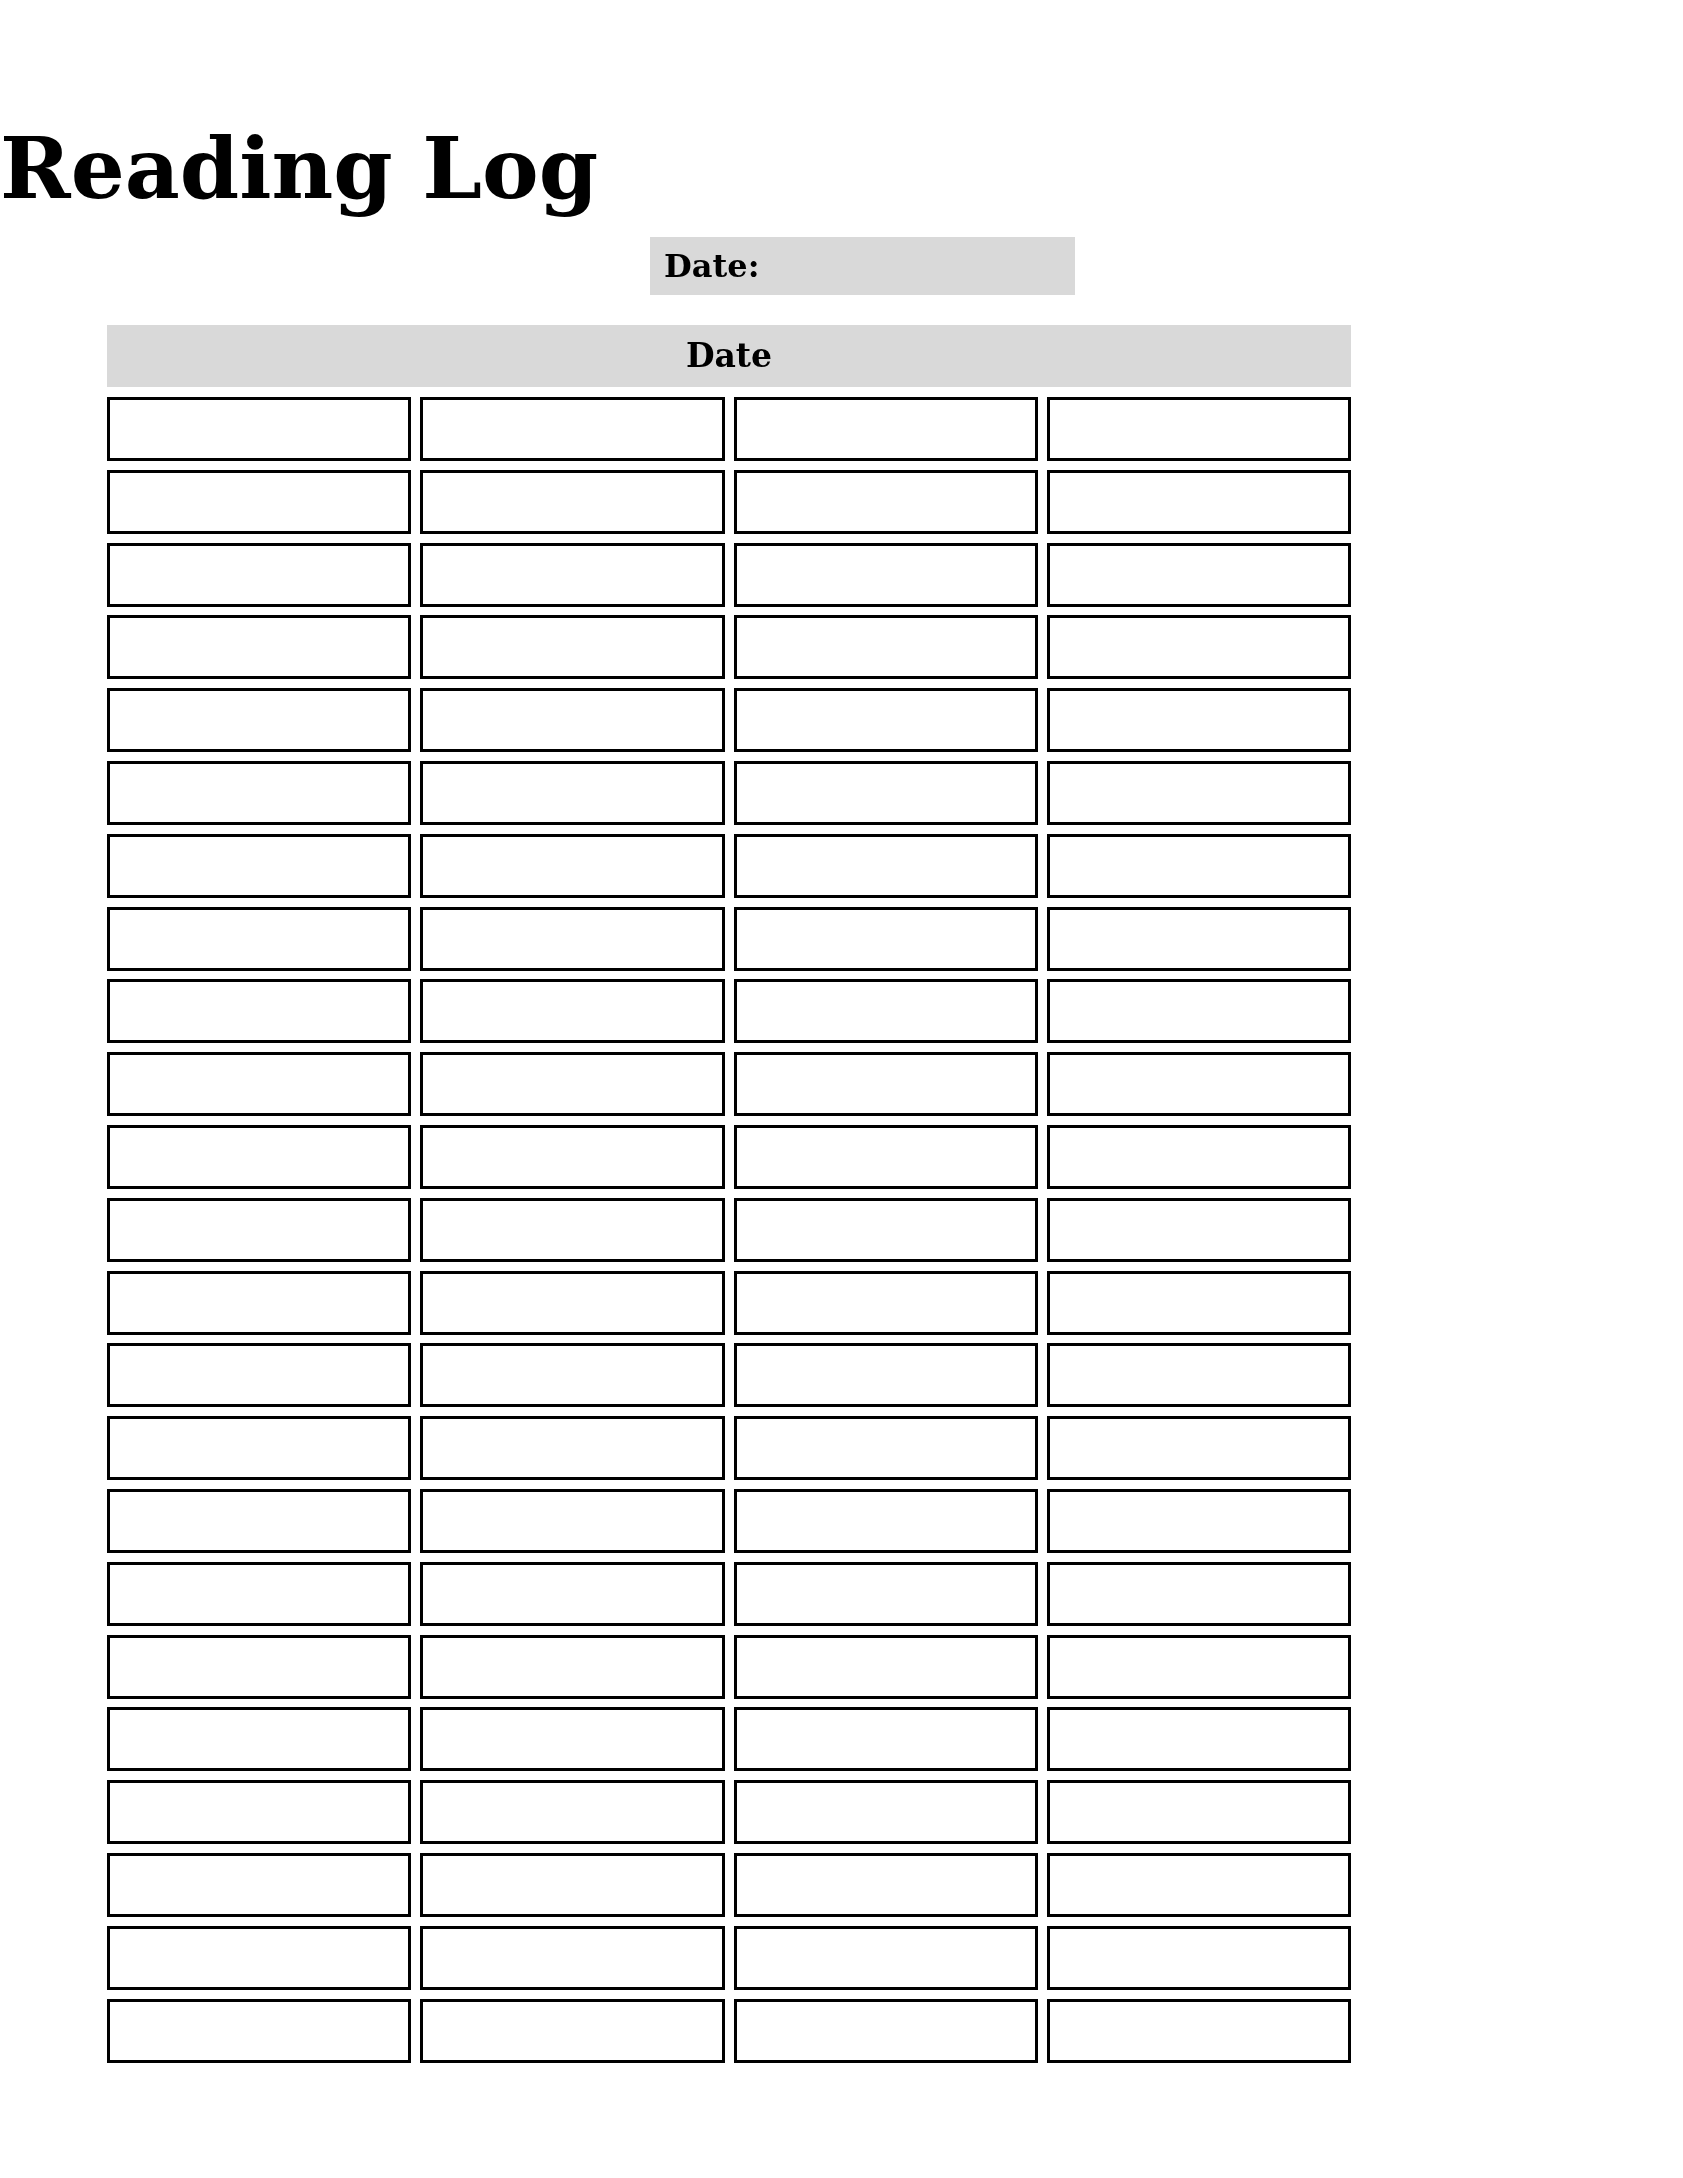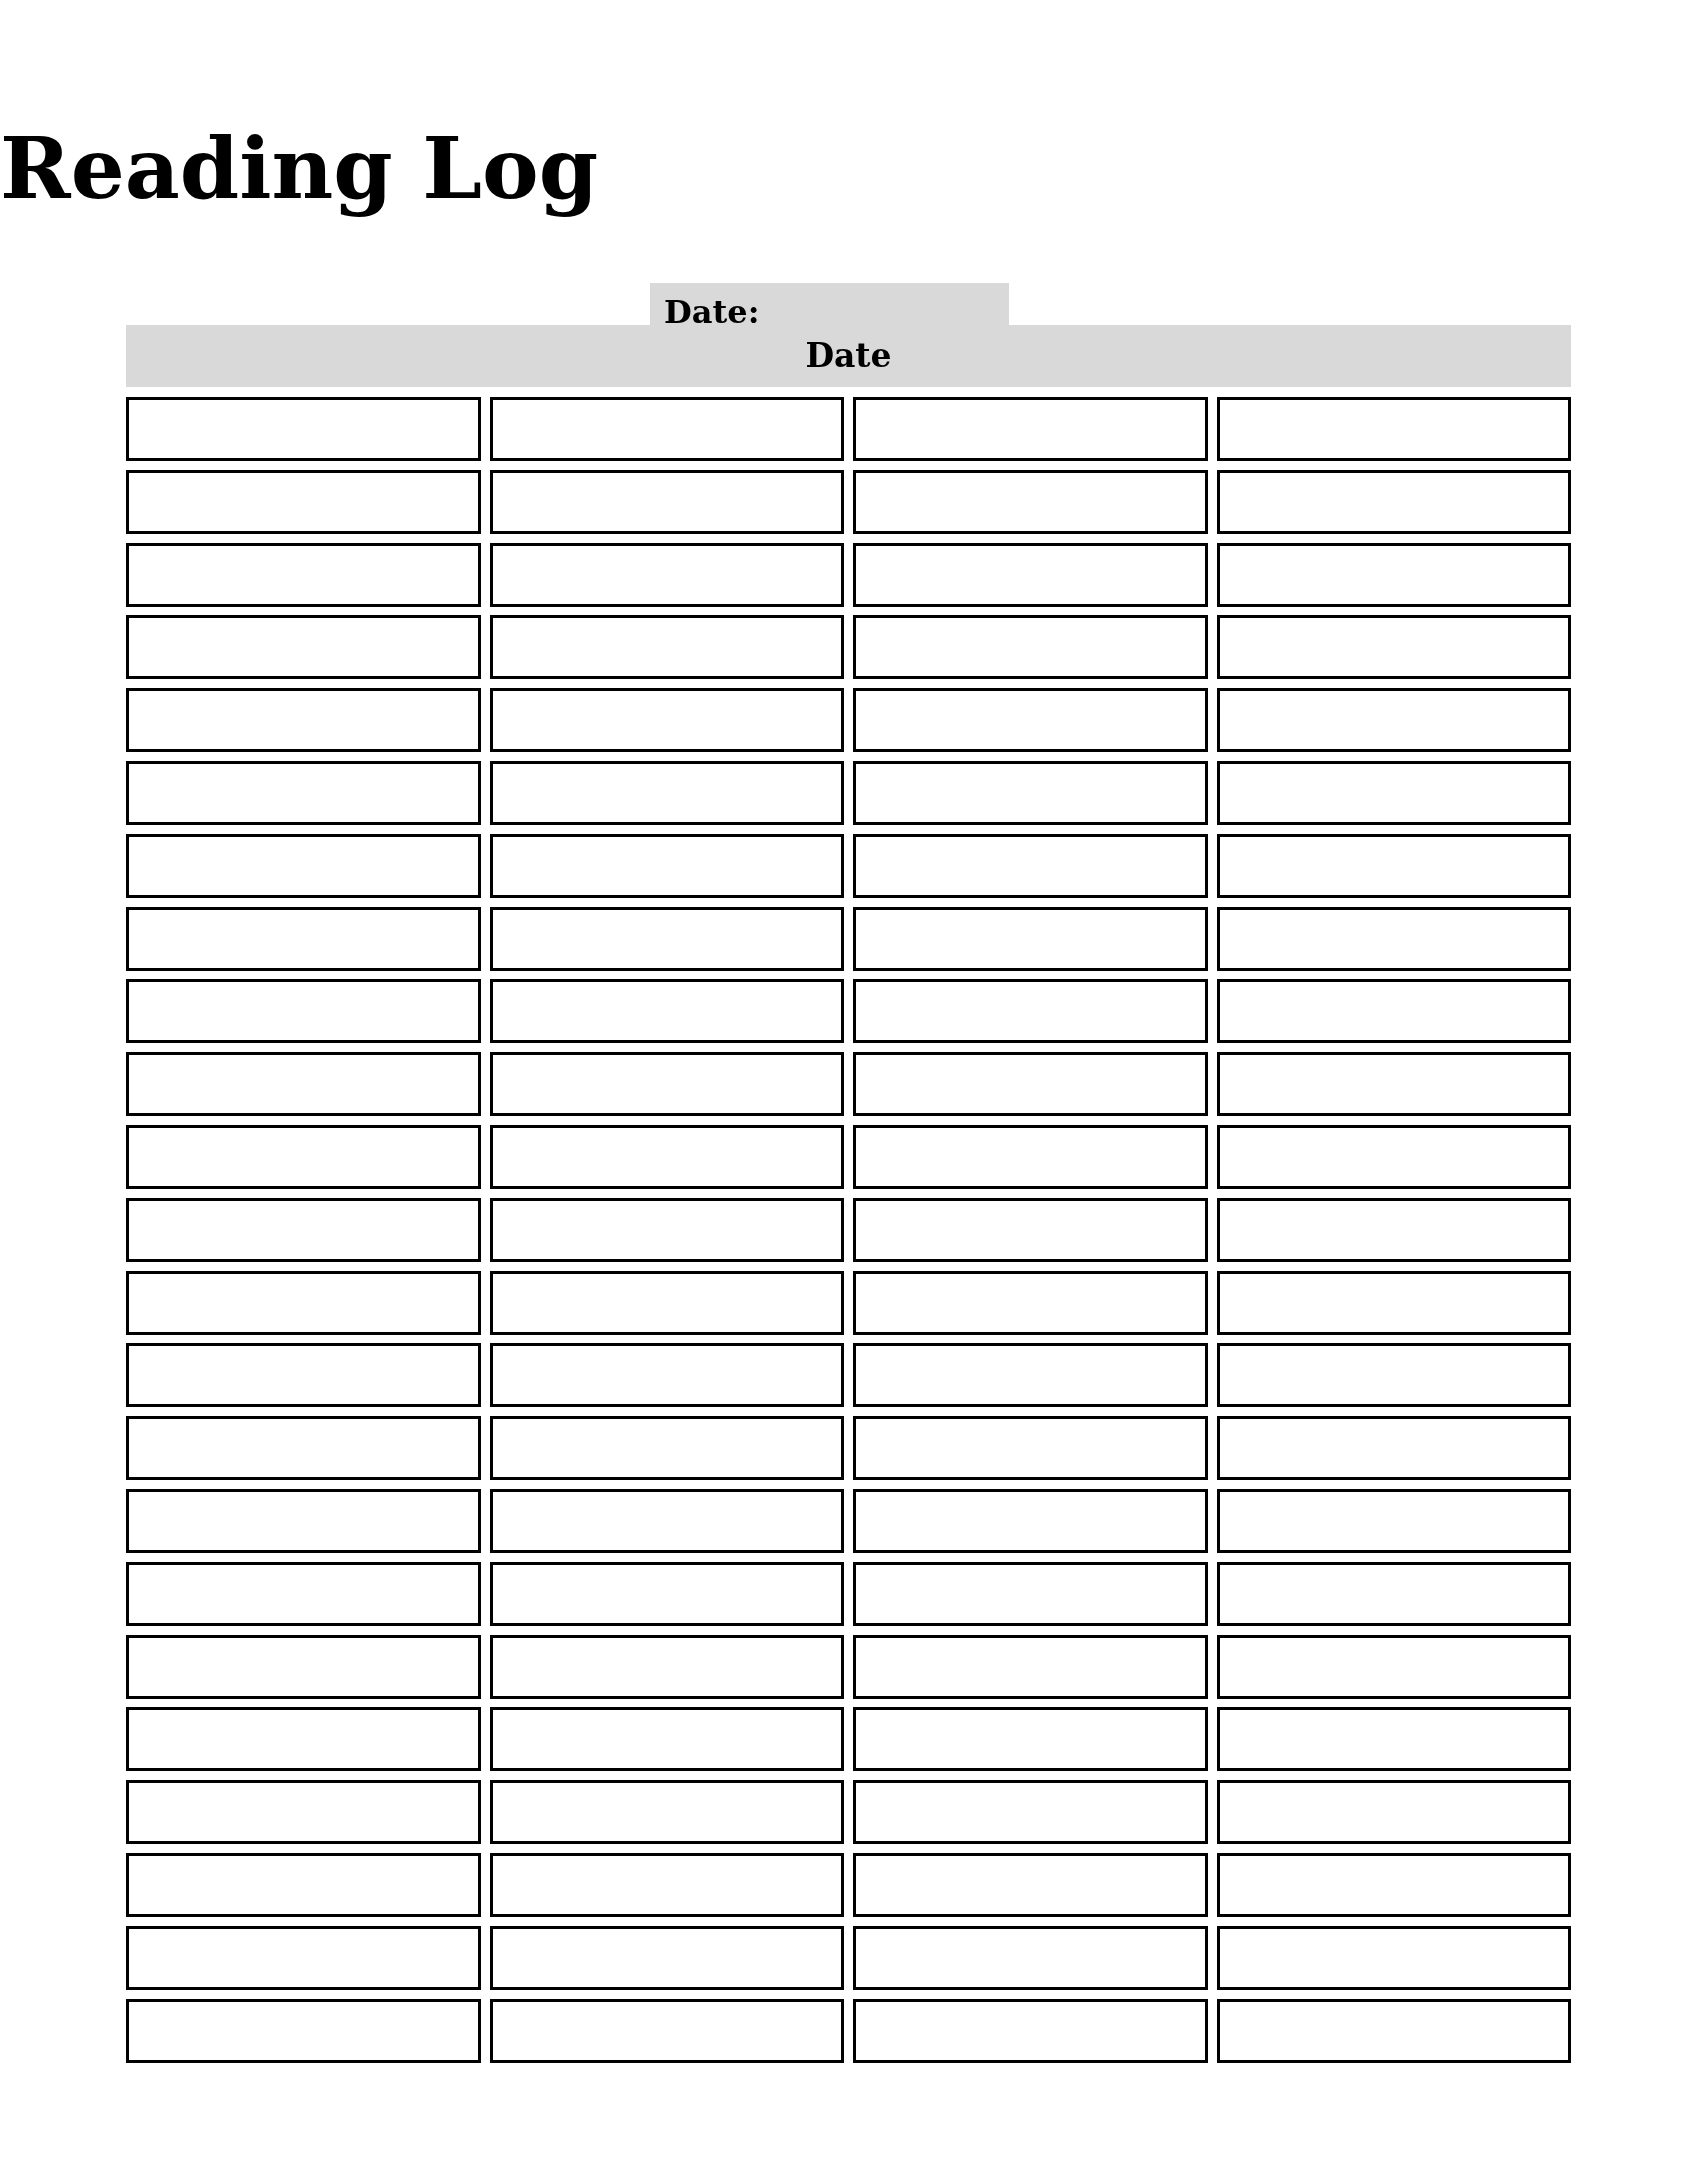--- a/index.html
+++ b/index.html
@@ -1,23 +1,23 @@
 <!DOCTYPE html>
 <html><head>
 <meta charset="utf-8">
 <style>
   html, body { margin:0; padding:0; background:#ffffff; }
   body { width:1683px; height:2178px; position:relative; overflow:hidden;
          font-family:"DejaVu Serif", "Liberation Serif", serif; color:#000; }
   .title { position:absolute; left:0; top:117px; width:1683px; text-align:left;
            font-size:85px; font-weight:bold; line-height:103px; letter-spacing:0px; }
-  .date-box { position:absolute; left:650px; top:237px; width:359px; height:58px;
-              background:#d9d9d9; box-sizing:border-box; padding-left:14px;margin-top:46px; }
+  .date-box { position:absolute; left:650px; top:237px; width:425px; height:58px;
+              background:#d9d9d9; box-sizing:border-box; padding-left:14px; }
   .date-box span { font-size:32px; font-weight:bold; line-height:58px; }
-  .grid { position:absolute; left:126px; top:325px; width:1445px; }
+  .grid { position:absolute; left:107px; top:325px; width:1244px; }
   .hdr-row { display:flex; gap:9px; height:62px; }
   .hdr { flex:1; background:#d9d9d9; text-align:center; font-size:33px; font-weight:bold;
          line-height:62px; }
   .rows { margin-top:10px; }
   .row { display:flex; gap:9px; height:64px; margin-bottom:8.8px; }
   .cell { flex:1; border:3px solid #000; box-sizing:border-box; background:#fff; }
 </style>
 </head>
 <body>
 

